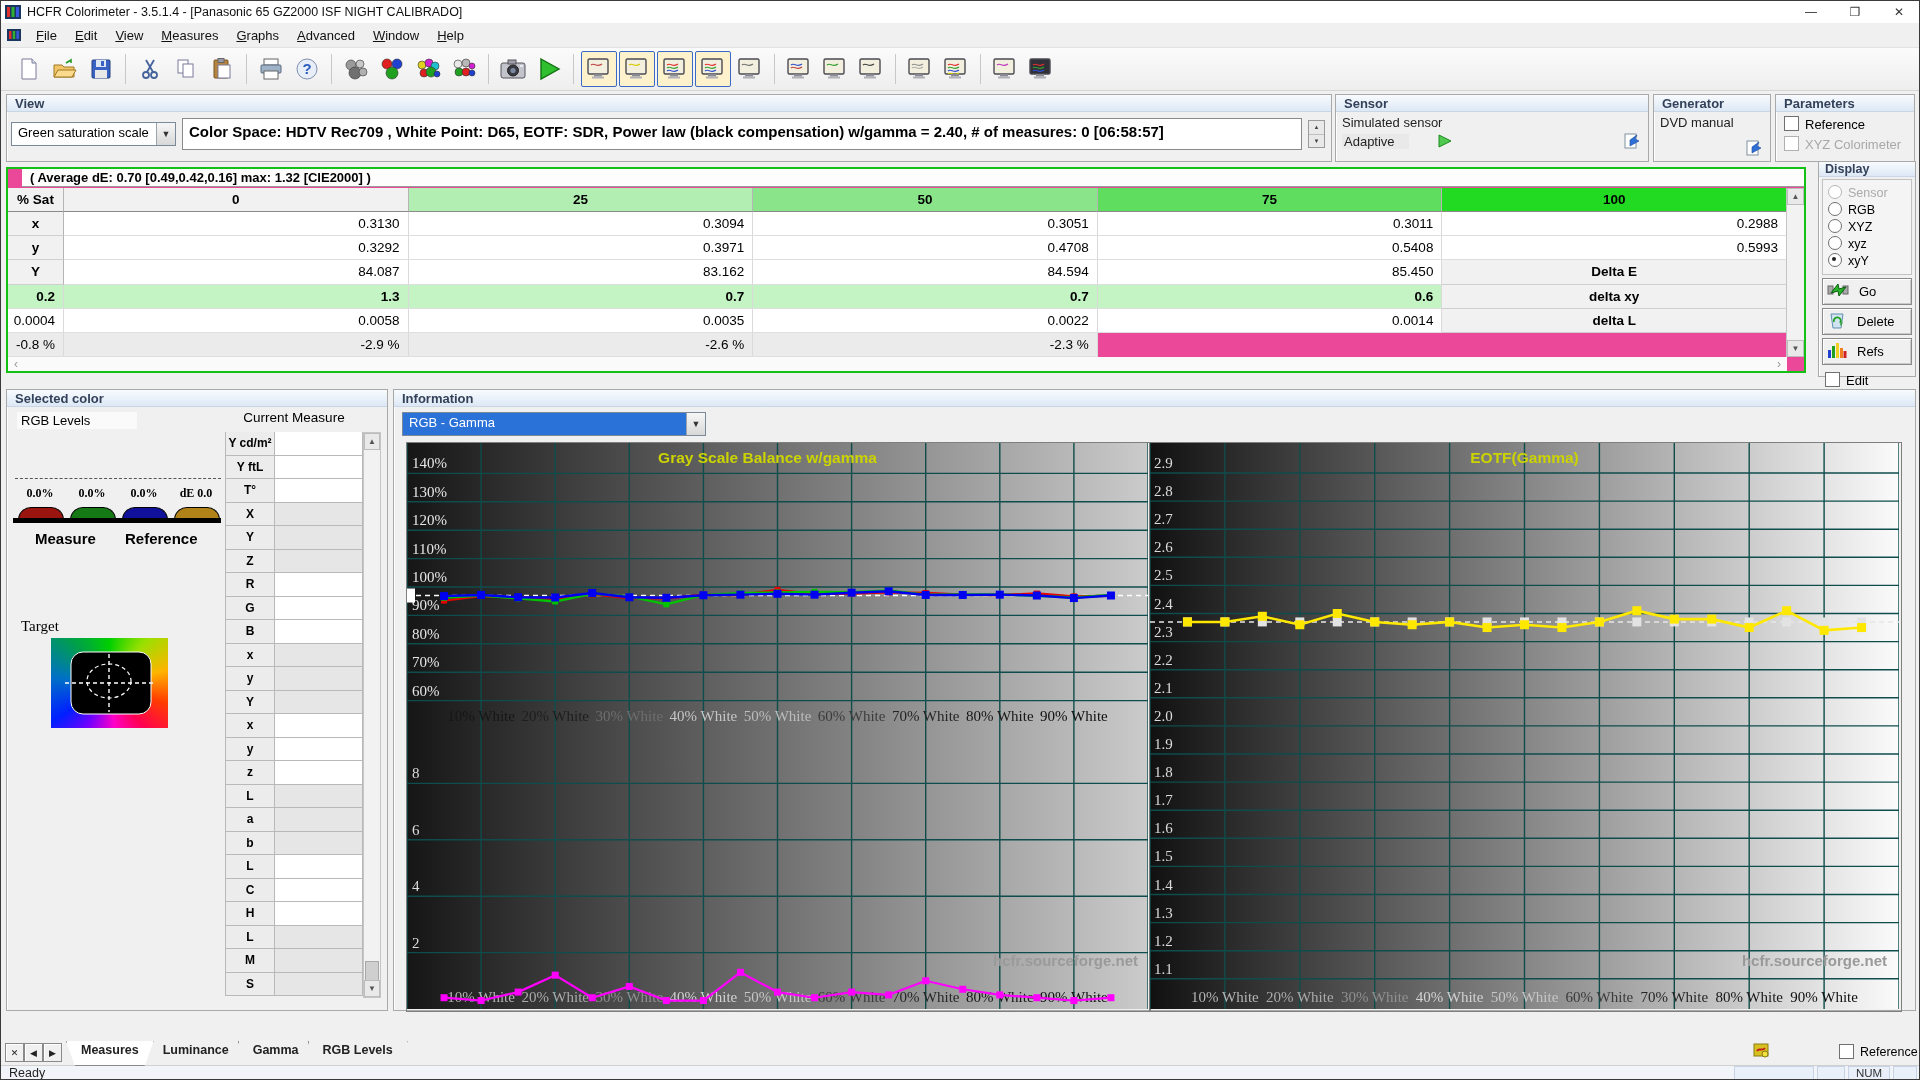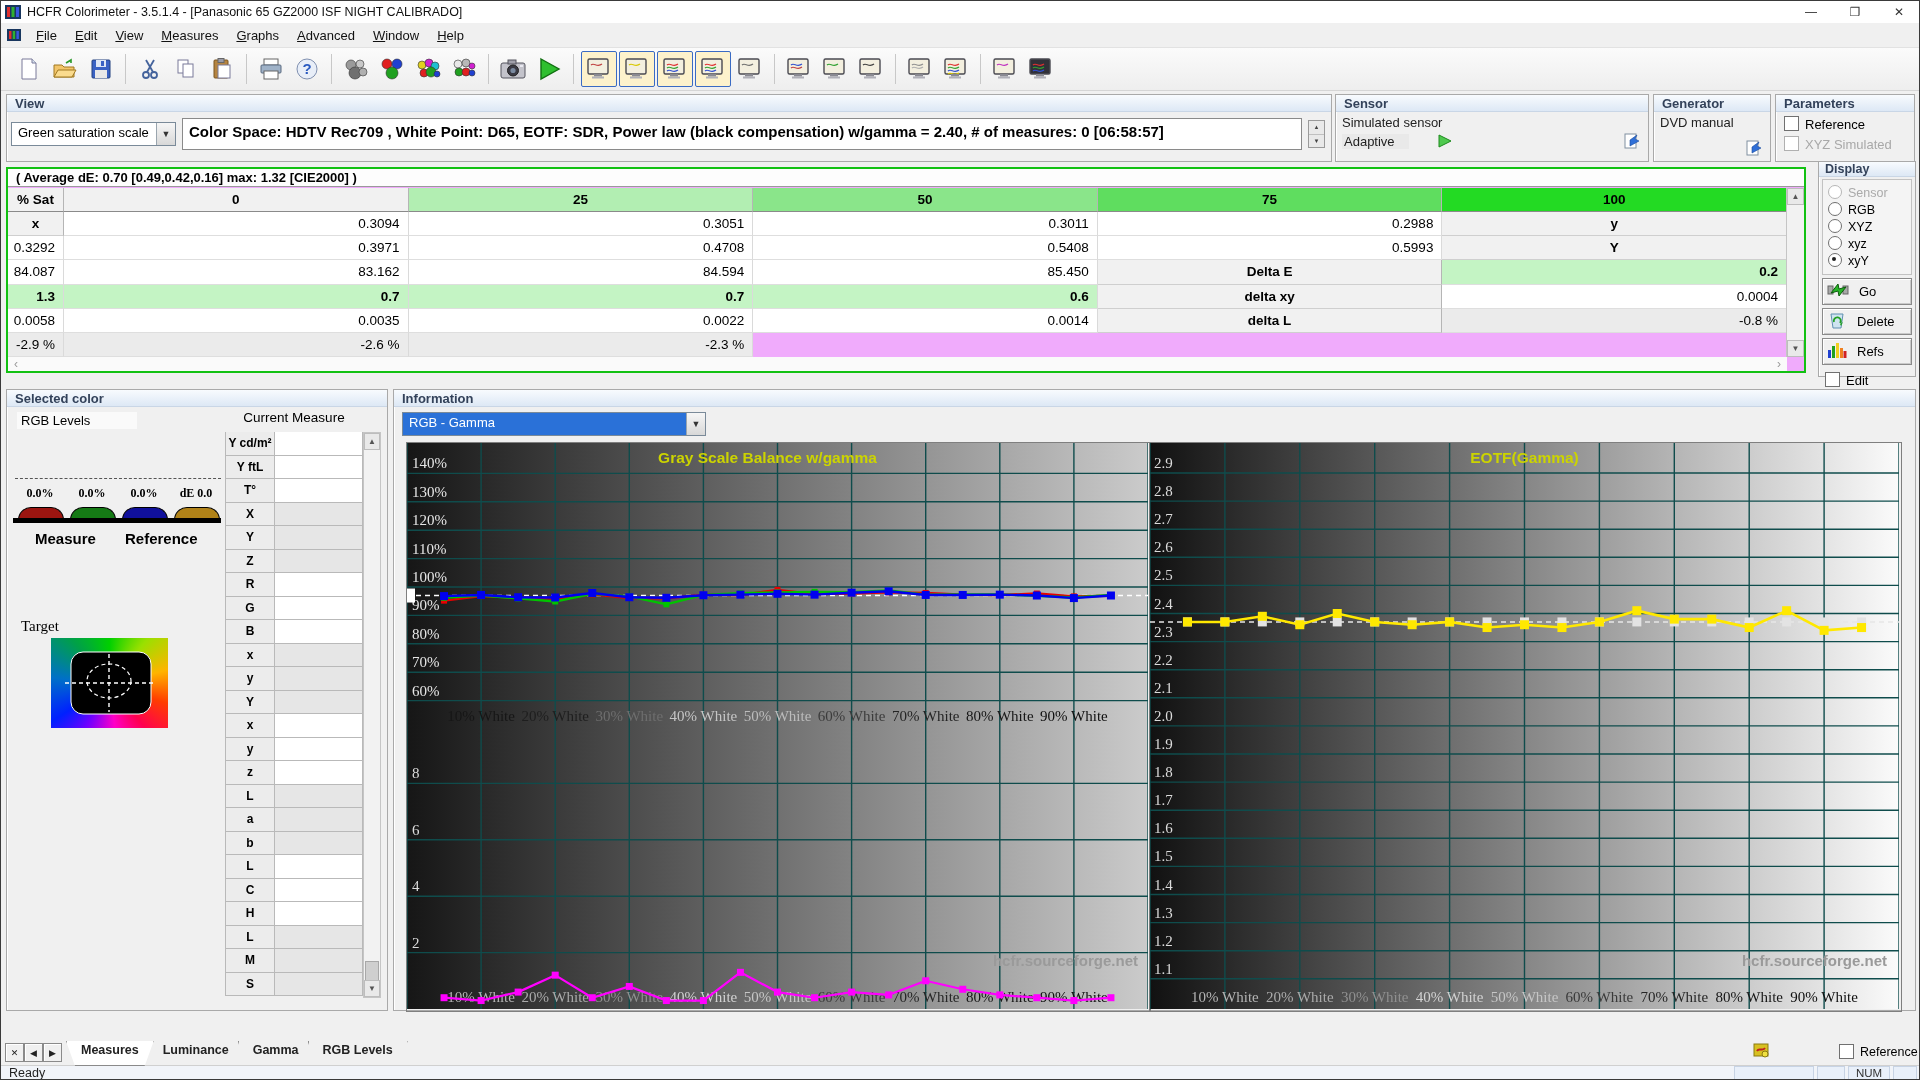--- a/index.html
+++ b/index.html
@@ -28,21 +28,21 @@
   .combo.sel .txt{background:#2a71d8;color:#fff;}
   .infotext{border:1px solid #8a8a8a;background:#fff;font-size:15px;font-weight:600;color:#000;padding:2px 6px;white-space:nowrap;overflow:hidden;}
   .spin{width:15px;border:1px solid #9a9a9a;background:#e9e9e9;display:flex;flex-direction:column;}
   .spin div{flex:1;font-size:6px;display:flex;align-items:center;justify-content:center;color:#444;border-bottom:1px solid #c0c0c0;}
   .chk{width:13px;height:13px;border:1px solid #707070;background:#fff;display:inline-block;vertical-align:-2px;margin-right:6px;}
   .chk.dis{border-color:#b0b0b0;}
   .radio{width:12px;height:12px;border-radius:50%;background:#fff;border:1px solid #707070;display:inline-block;vertical-align:-2px;margin-right:6px;position:relative;}
   .radio.sel::after{content:"";position:absolute;left:3px;top:3px;width:4px;height:4px;border-radius:50%;background:#222;}
   .radio.dis{border-color:#b6b6b6;}
   
-  #meas-frame{left:5px;top:166px;width:1800px;height:206px;border:2px solid #12c112;background:#f0abfc;}
+  #meas-frame{left:5px;top:166px;width:1800px;height:206px;border:2px solid #12c112;background:#ec4899;padding-left:14px;}
   #meas-cap{font-size:13px;font-weight:bold;padding:1px 8px;border-bottom:1px solid #9a9a9a;height:18px;box-sizing:border-box;background:#fdfdfd;}
   #meas-grid{position:absolute;left:0;top:19px;right:17px;bottom:14px;display:grid;grid-template-columns:56px repeat(5,1fr);font-size:13.5px;border-radius:22px;}
   #meas-grid .hc{display:flex;align-items:center;justify-content:center;font-weight:bold;border-right:1px solid #b5b5b5;border-bottom:1px solid #8a8a8a;}
   #meas-grid .lc{display:flex;align-items:center;justify-content:center;font-weight:bold;background:#f1f1f1;border-right:1px solid #b5b5b5;border-bottom:1px solid #cfcfcf;}
   #meas-grid .vc{display:flex;align-items:center;justify-content:flex-end;padding-right:8px;border-right:1px solid #dadada;border-bottom:1px solid #dedede;}
   #meas-sb{position:absolute;top:19px;right:0;width:17px;bottom:14px;background:#f2f2f2;border-left:1px solid #c5c5c5;}
   .sbbtn{height:15px;background:#e9e9e9;border:1px solid #bdbdbd;font-size:8px;color:#555;display:flex;align-items:center;justify-content:center;}
   #meas-hrow{position:absolute;left:0;right:17px;bottom:0;height:14px;display:flex;justify-content:space-between;align-items:center;color:#9a9a9a;font-size:12px;padding:0 6px;background:#fafafa;}
   
   #display-panel{left:1817px;top:160px;width:98px;height:216px;}
@@ -377,34 +377,35 @@
         </svg>
     </span>
   </div>
 
   <div class="abs panel" style="left:1774px;top:93px;width:140px;height:68px;">
     <div class="caption">Parameters</div>
     <div style="padding:4px 6px 0 8px;font-size:13px;">
       <span class="chk"></span><span>Reference</span>
     </div>
     <div style="padding:4px 6px 0 8px;font-size:13px;color:#a8a8a8;">
-      <span class="chk dis"></span><span>XYZ Simulated</span>
+      <span class="chk dis"></span><span>XYZ Colorimeter</span>
     </div>
   </div>
 
   <div id="meas-frame" class="abs">
     <div id="meas-cap">( Average dE: 0.70 [0.49,0.42,0.16] max: 1.32 [CIE2000] )</div>
     <div id="meas-grid">
         <div class="hc" style="background:#f1f1f1">% Sat</div>
         <div class="hc" style="background:#f1f1f1">0</div>
         <div class="hc" style="background:#b2eeb2">25</div>
         <div class="hc" style="background:#8ae58a">50</div>
         <div class="hc" style="background:#5fdd5f">75</div>
         <div class="hc" style="background:#23da23">100</div>
         <div class="lc">x</div>
+        <div class="vc" style="background:#ffffff;font-weight:normal">0.3130</div>
         <div class="vc" style="background:#ffffff;font-weight:normal">0.3094</div>
         <div class="vc" style="background:#ffffff;font-weight:normal">0.3051</div>
         <div class="vc" style="background:#ffffff;font-weight:normal">0.3011</div>
         <div class="vc" style="background:#ffffff;font-weight:normal">0.2988</div>
         <div class="lc">y</div>
         <div class="vc" style="background:#ffffff;font-weight:normal">0.3292</div>
         <div class="vc" style="background:#ffffff;font-weight:normal">0.3971</div>
         <div class="vc" style="background:#ffffff;font-weight:normal">0.4708</div>
         <div class="vc" style="background:#ffffff;font-weight:normal">0.5408</div>
         <div class="vc" style="background:#ffffff;font-weight:normal">0.5993</div>

